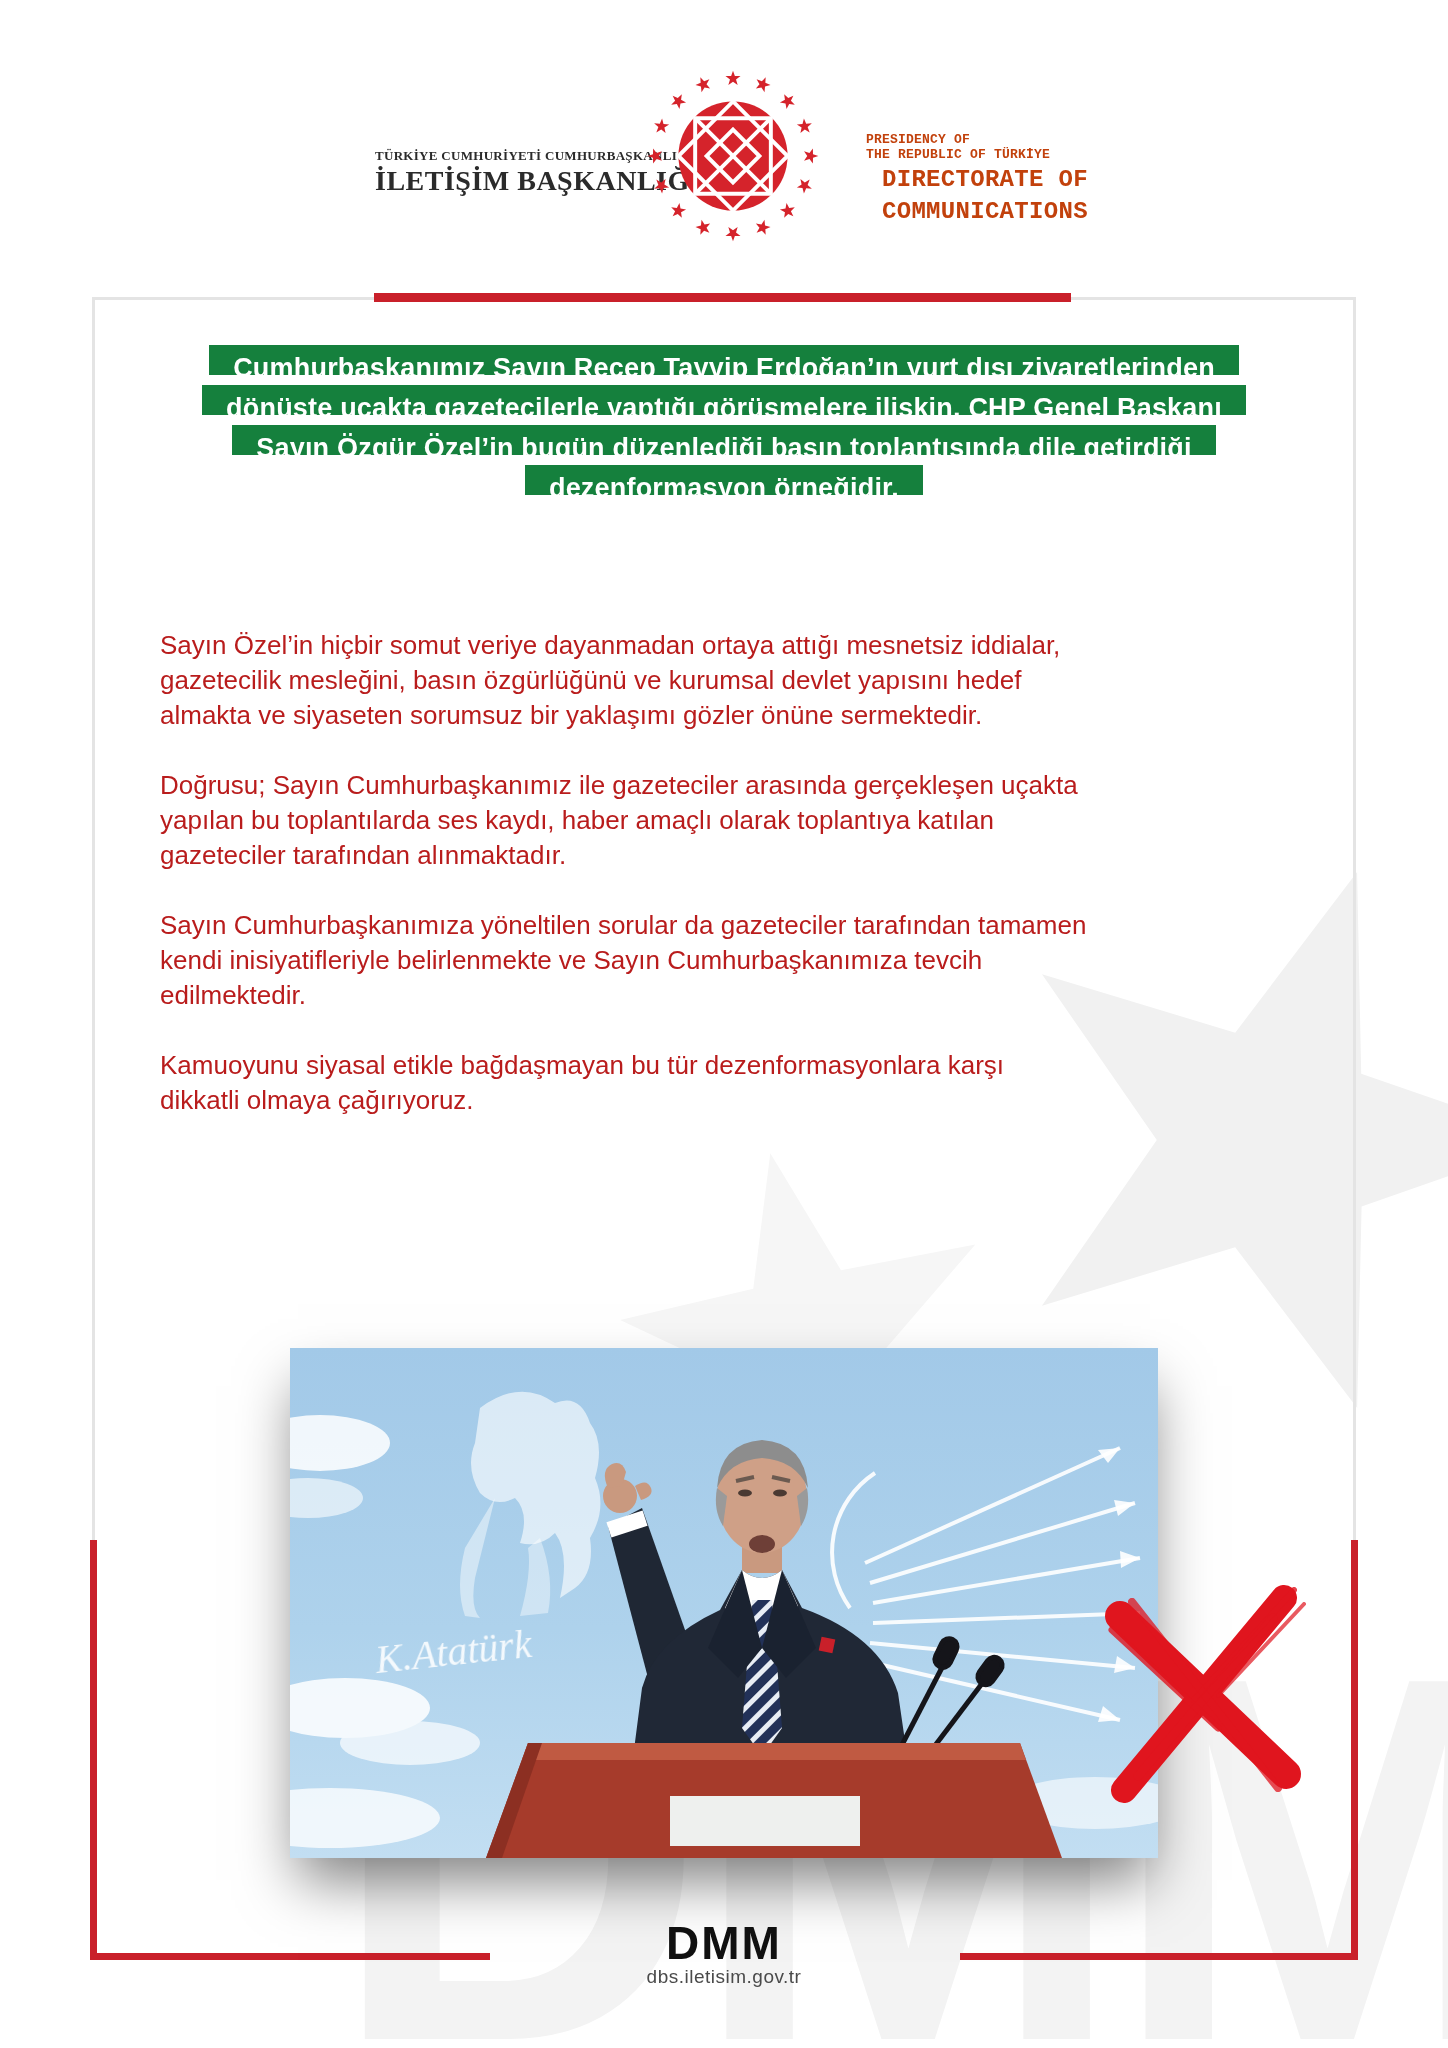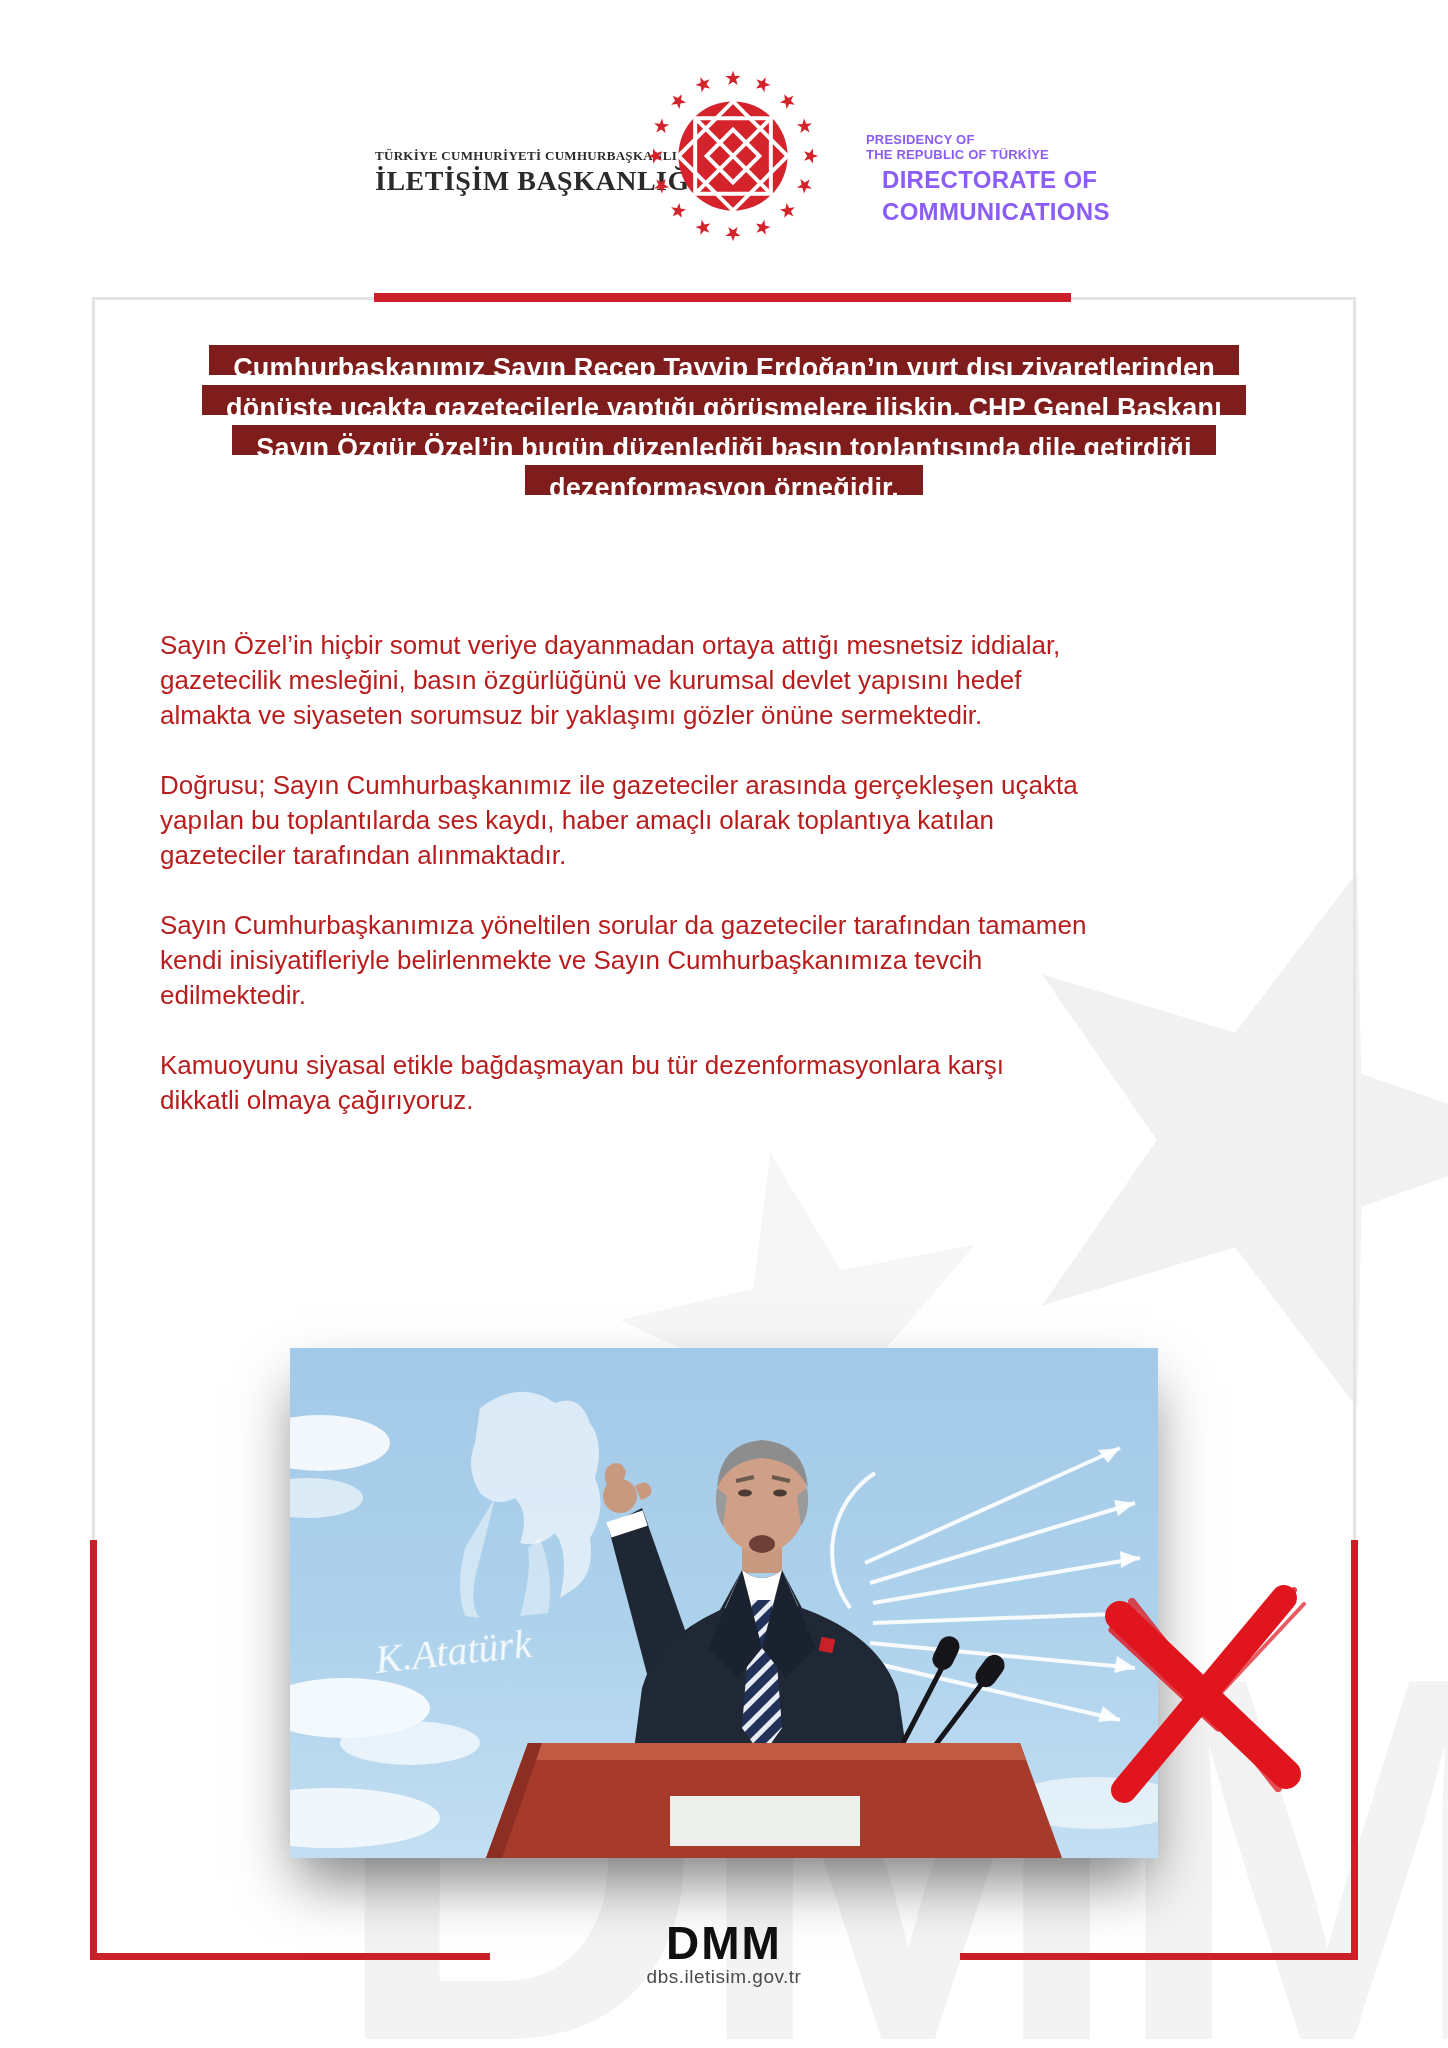--- a/index.html
+++ b/index.html
@@ -8,33 +8,33 @@
   
   .wm{position:absolute;z-index:0;pointer-events:none;}
   #wm-dmm{left:330px;top:1560px;font-size:520px;font-weight:900;letter-spacing:-14px;
           color:#f3f3f3;font-family:"Liberation Sans",sans-serif;}
   
   #header{position:absolute;left:0;top:0;width:1448px;height:290px;z-index:2;}
   #org-left{position:absolute;left:375px;top:148px;color:#2b2b2b;
             font-family:"Liberation Serif",serif;}
   #org-left .small{font-size:13px;font-weight:700;letter-spacing:.3px;}
   #org-left .big{font-size:28px;font-weight:700;letter-spacing:.5px;margin-top:1px;}
-  #org-right{position:absolute;left:866px;top:132px;color:#8b5cf6;
-             font-family:Liberation Sans, sans-serif;}
+  #org-right{position:absolute;left:866px;top:132px;color:#c2410c;
+             font-family:Liberation Mono, monospace;}
   #org-right .small{font-size:13px;font-weight:700;letter-spacing:.2px;line-height:15px;}
   #org-right .big{font-size:24px;font-weight:700;line-height:29px;letter-spacing:.3px;margin-top:3px;margin-left:16px;}
   #emblem{position:absolute;left:645px;top:58px;}
   
   #card{position:absolute;left:92px;top:297px;width:1264px;height:1660px;z-index:1;}
   .b-gray{position:absolute;background:#e4e4e4;}
   .b-red{position:absolute;background:#c9202a;}
   
   #bars{position:absolute;left:92px;top:345px;width:1264px;display:flex;flex-direction:column;
         align-items:center;gap:10px;z-index:3;}
-  .bar{background:#7f1d1d;color:#ffffff;font-size:27px;font-weight:700;height:30px;
+  .bar{background:#15803d;color:#ffffff;font-size:27px;font-weight:700;height:30px;
        line-height:47px;padding:0 24px;white-space:nowrap;letter-spacing:.2px;}
   
   #body-text{position:absolute;left:160px;top:628px;width:1160px;z-index:3;color:#b91c1c;
              font-size:26px;line-height:35px;}
   #body-text p{margin:0 0 35px 0;white-space:pre-line;}
   
   #photo{position:absolute;left:290px;top:1348px;width:868px;height:510px;z-index:3;
          overflow:hidden;box-shadow:0 30px 55px -8px rgba(0,0,0,.5);
          background:linear-gradient(180deg,#a2c9e8 0%,#aed2ec 55%,#c2def2 100%);}
   #ata-sig{position:absolute;left:85px;top:280px;font-family:"Liberation Serif",serif;

